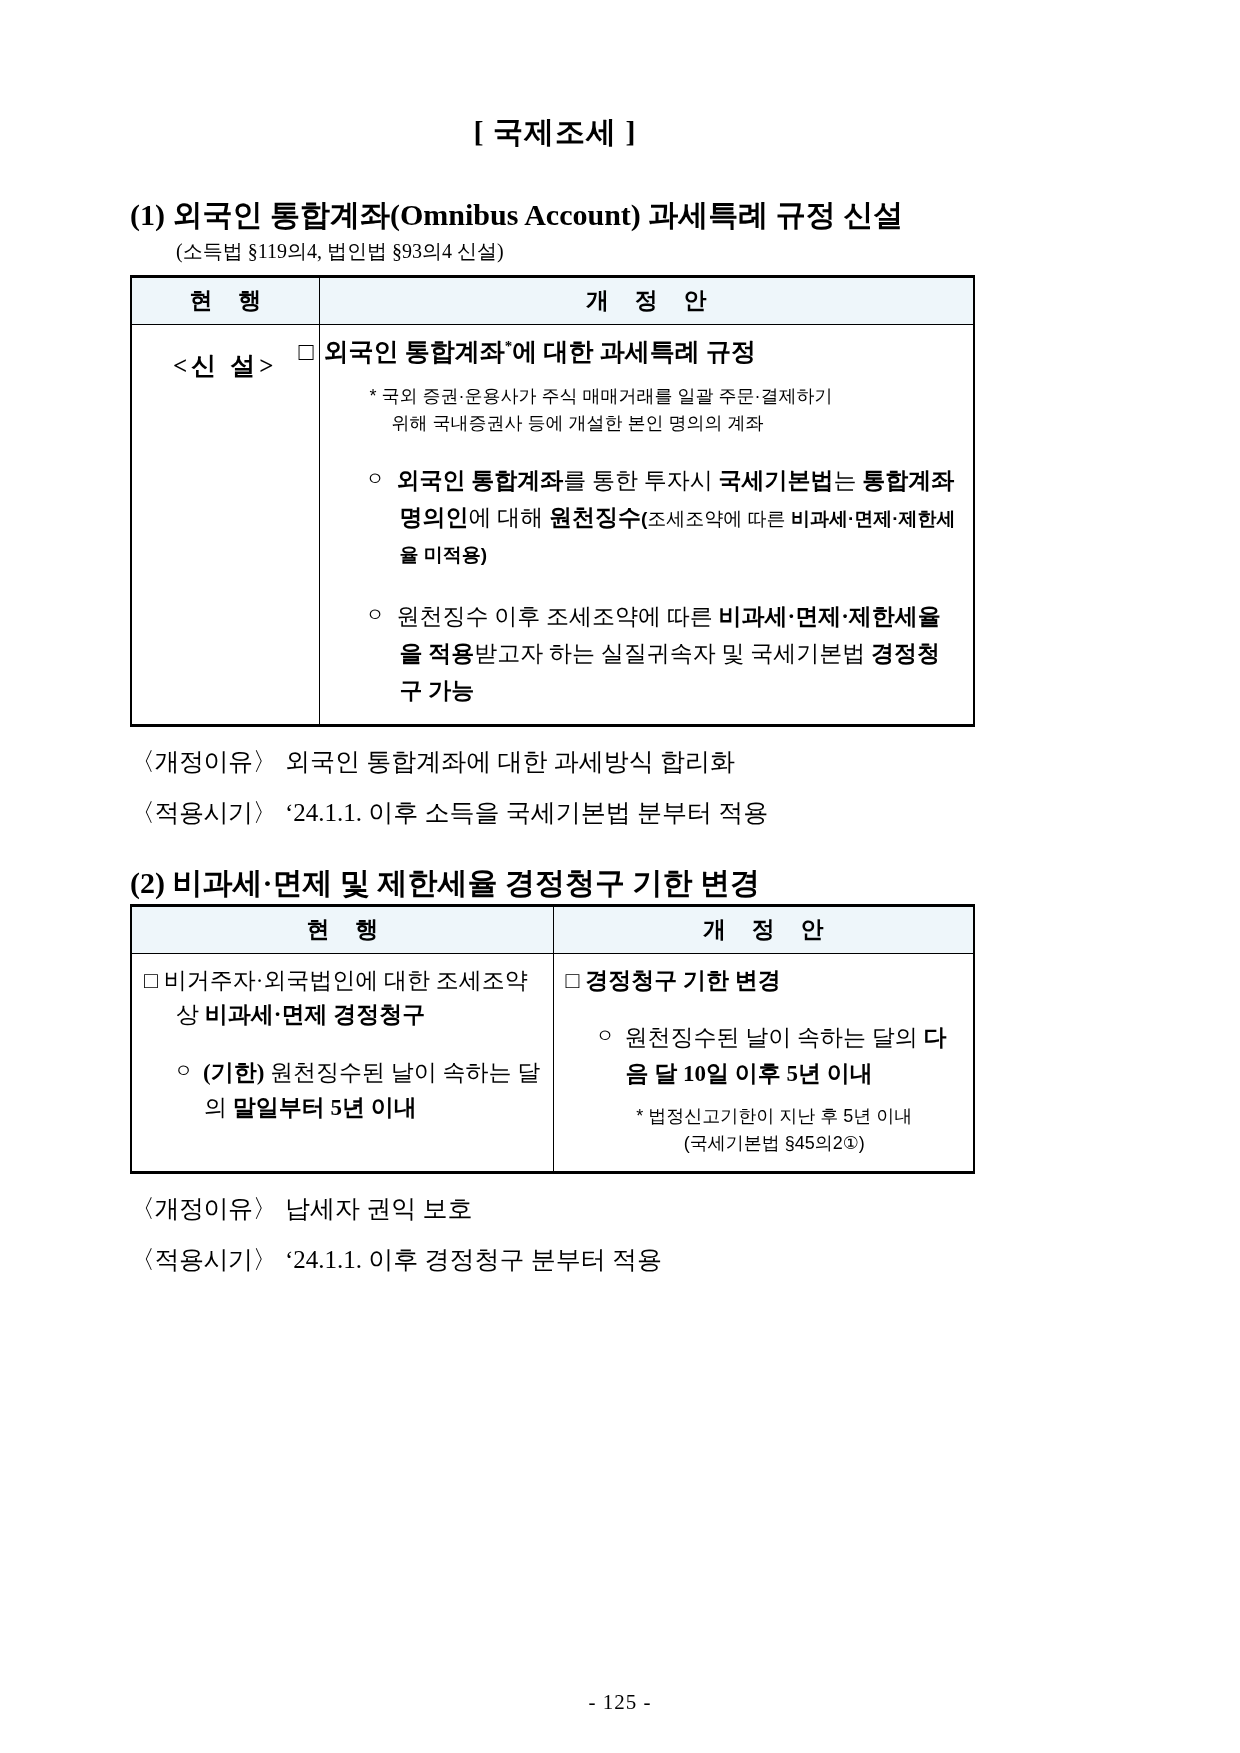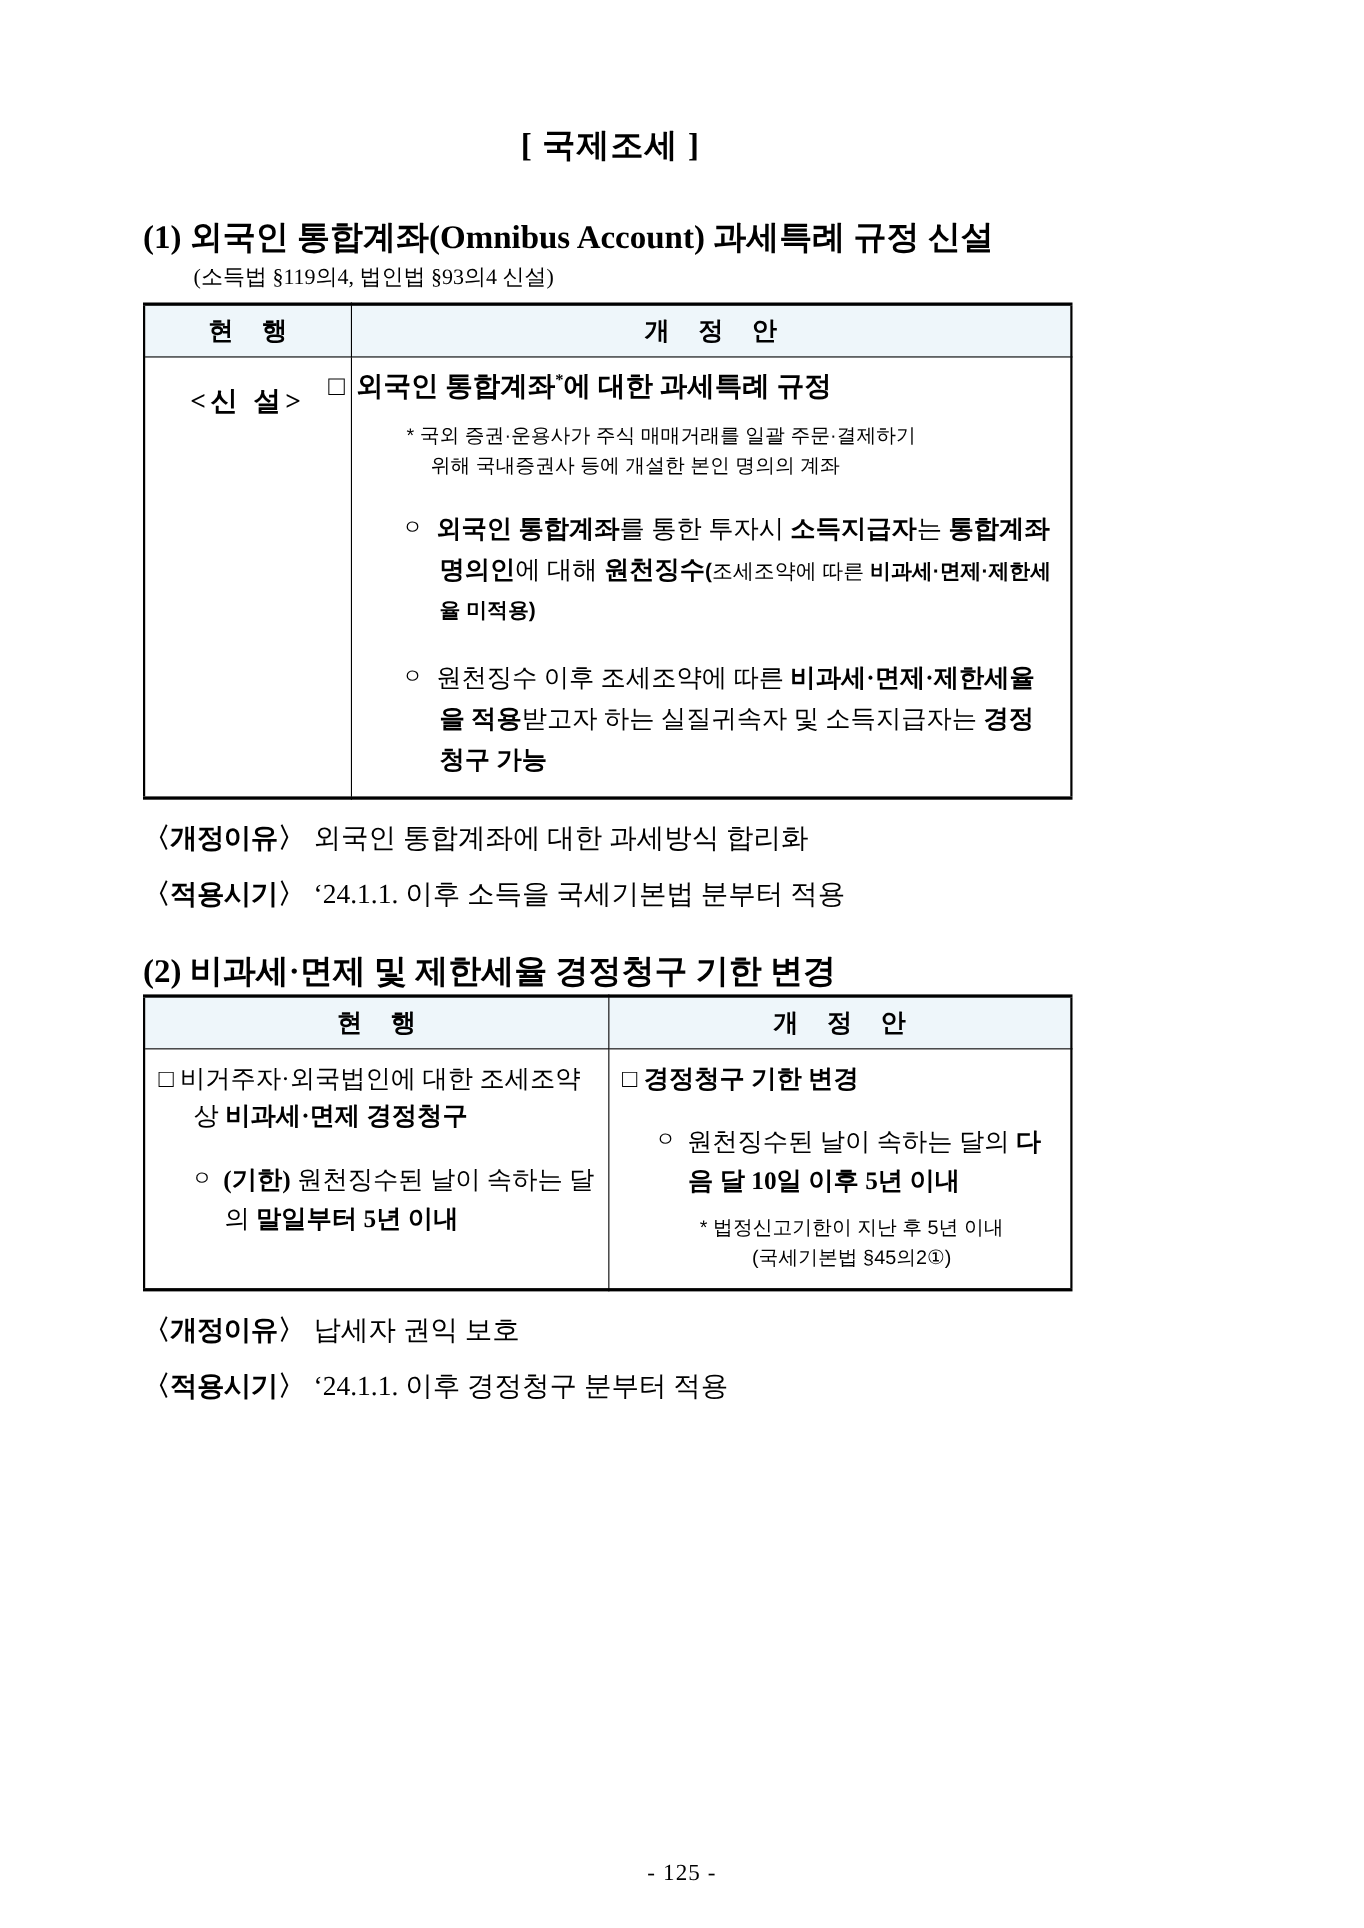--- a/index.html
+++ b/index.html
@@ -140,21 +140,21 @@
     font-family: "Liberation Sans", "DejaVu Sans", sans-serif;
   }
 
   
   .note-line {
     font-size: 25px;
     margin: 18px 0 0 0;
     white-space: nowrap;
   }
   .note-line .tag {
-    font-weight: bold;
+    font-weight: normal;
     font-family: "Liberation Sans", "DejaVu Sans", sans-serif;
     margin-right: 8px;
     letter-spacing: -0.5px;
   }
   .gap-lg { height: 34px; }
 
   
   table.cmp2 { width: 845px; }
   .t2-left { width: 422px; }
   .sq-line-2 {
@@ -222,25 +222,25 @@
             </span>
 
             <div class="foot">
               <span>*</span>
               <span>국외 증권·운용사가 주식 매매거래를 일괄 주문·결제하기</span>
               <br>
               <span>위해 국내증권사 등에 개설한 본인 명의의 계좌</span>
             </div>
 
             <div class="o-block">
-              <span class="om">ㅇ</span><b>외국인 통합계좌</b><span>를 통한 투자시 </span><b>소득지급자</b><span>는 </span><b>통합계좌 명의인</b><span>에 대해 </span><b>원천징수</b><b class="small-bold">(</b><span class="small-plain">조세조약에 따른 </span><b class="small-bold">비과세·면제·제한세율 미적용</b><b class="small-bold">)</b>
+              <span class="om">ㅇ</span><b>외국인 통합계좌</b><span>를 통한 투자시 </span><b>국세기본법</b><span>는 </span><b>통합계좌 명의인</b><span>에 대해 </span><b>원천징수</b><b class="small-bold">(</b><span class="small-plain">조세조약에 따른 </span><b class="small-bold">비과세·면제·제한세율 미적용</b><b class="small-bold">)</b>
             </div>
 
             <div class="o-block">
-              <span class="om">ㅇ</span><span>원천징수 이후 조세조약에 따른 </span><b>비과세·면제·제한세율을 적용</b><span>받고자 하는 실질귀속자 및 소득지급자는 </span><b>경정청구 가능</b>
+              <span class="om">ㅇ</span><span>원천징수 이후 조세조약에 따른 </span><b>비과세·면제·제한세율을 적용</b><span>받고자 하는 실질귀속자 및 국세기본법 </span><b>경정청구 가능</b>
             </div>
 
           </td>
         </tr>
       </tbody>
     </table>
 
     <div class="note-line">
       <span class="tag">〈개정이유〉</span><span>외국인 통합계좌에 대한 과세방식 합리화</span>
     </div>

